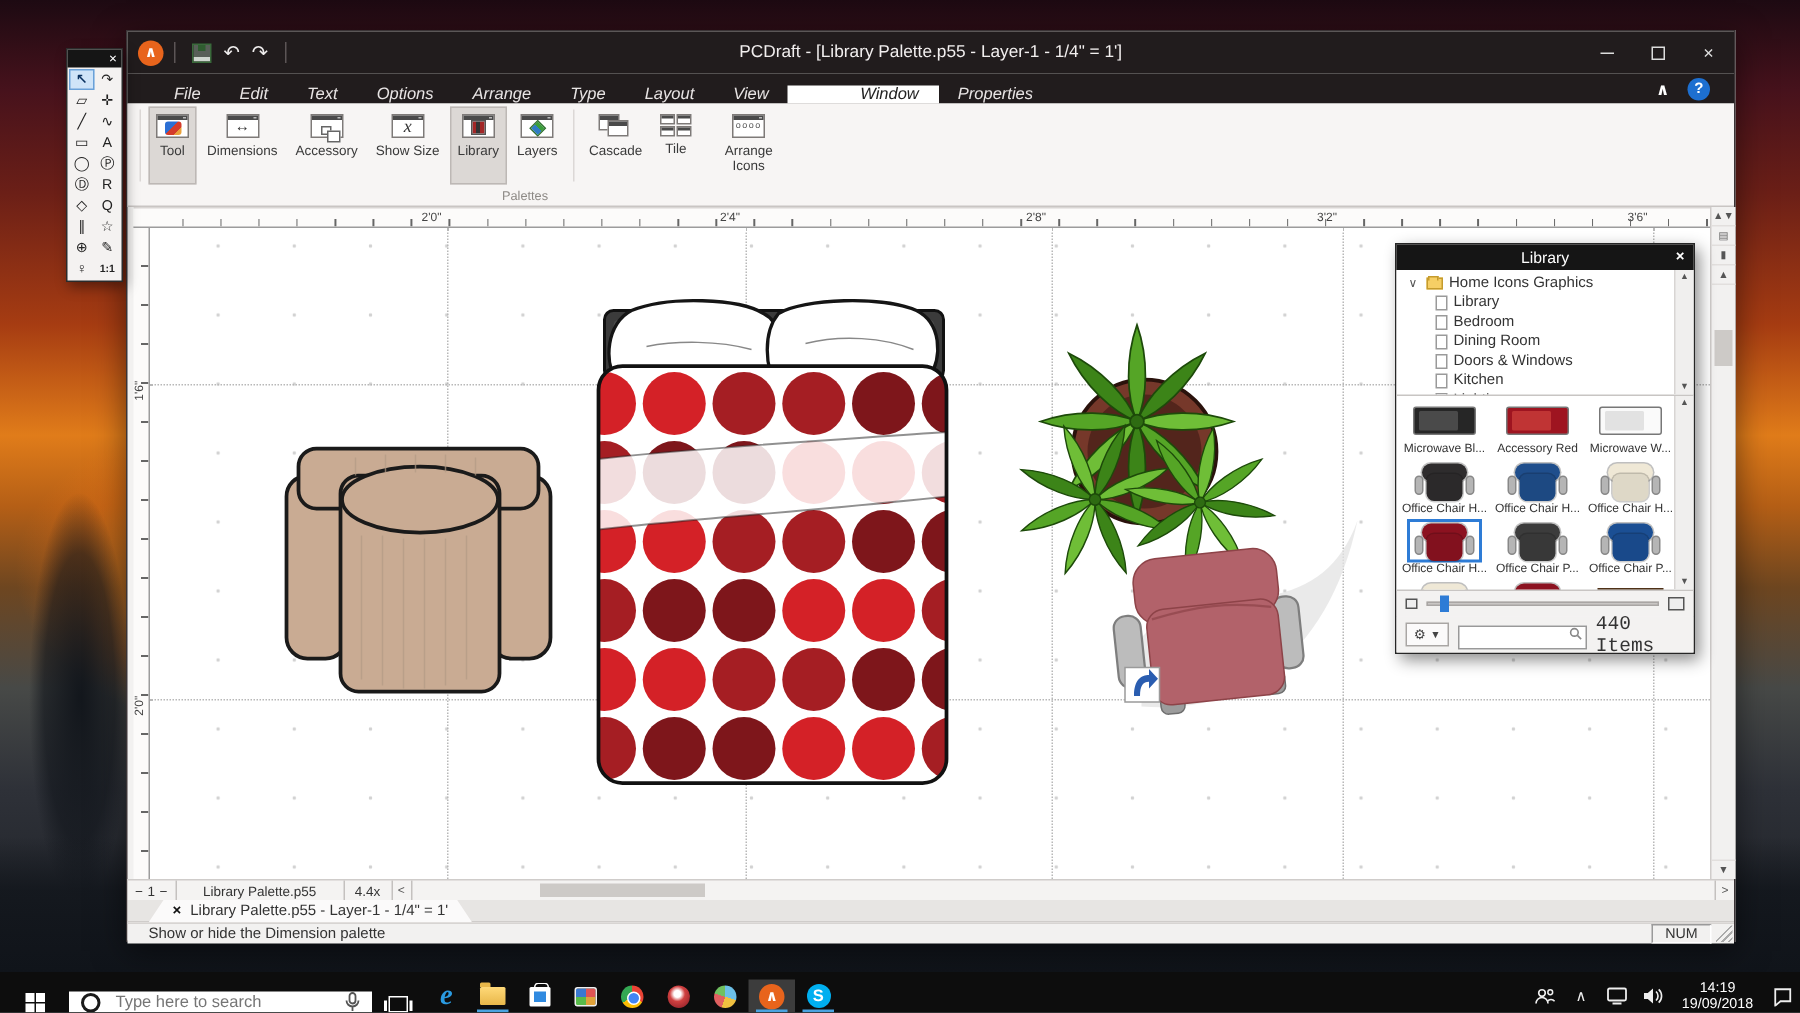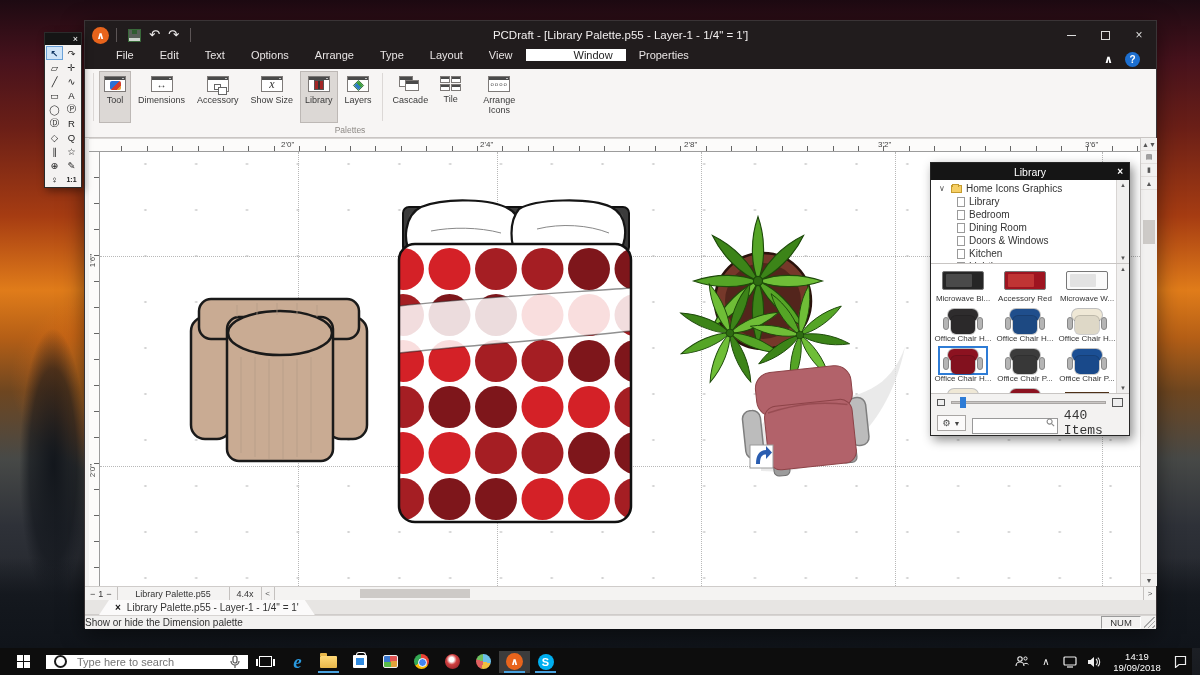--- a/index.html
+++ b/index.html
@@ -21,21 +21,21 @@
     display:flex;align-items:center;justify-content:center;color:#fff;font-size:10px;font-weight:bold;}
   .tb-sep{width:1px;height:14px;background:#5c5556;margin:0 7px;}
   .qa-btn{color:#f0eeee;font-size:13px;line-height:28px;padding:0 4px;cursor:default;}
   .qa-save{width:13px;height:13px;background:linear-gradient(180deg,#585f58 0 70%,#cfd6cf 70%);border:1px solid #2c2;border-color:#39693a;position:relative;}
   .qa-save::after{content:'';position:absolute;left:3px;top:0;width:5px;height:4px;background:#2f5c30;}
   .win-title{position:absolute;left:50%;transform:translateX(-50%);font-size:11.5px;color:#f2efef;white-space:nowrap;}
   .win-ctrls{margin-left:auto;display:flex;height:28px;}
   .wc{width:34px;display:flex;align-items:center;justify-content:center;color:#ddd;font-size:12px;}
   .wc .box{width:9px;height:9px;border:1px solid #ddd;}
   .wc .line{width:9px;height:1px;background:#ddd;}
-  .menubar{position:absolute;left:0;top:28px;right:0;height:20px;background:var(--title_bar);display:flex;align-items:flex-start;padding-left:18px;}
+  .menubar{position:absolute;left:0;top:28px;right:0;height:20px;background:var(--title_bar);display:flex;align-items:flex-end;padding-left:18px;font-style:italic;}
   .menu-item{color:#e8e4e4;font-size:11px;display:flex;align-items:center;padding:0 13px;cursor:default;}
   .menu-item.active{background:#fff;color:#222;padding-left:48px;}
   .menu-right{margin-left:auto;display:flex;align-items:center;gap:12px;padding-right:16px;}
   .collapse-chv{color:#fff;font-size:11px;font-weight:bold;}
   .help-btn{width:15px;height:15px;border-radius:50%;background:#1d6fd0;color:#fff;font-size:10px;font-weight:bold;
     display:flex;align-items:center;justify-content:center;}
 
   
   .ribbon{position:absolute;left:0;top:48px;right:0;height:69px;background:var(--ribbon_bg);border-bottom:1px solid #c9c5c3;}
   .ribbon-row{position:absolute;left:4px;top:2px;height:52px;display:flex;align-items:stretch;}
@@ -94,21 +94,21 @@
   .zoombox{width:32px;display:flex;align-items:center;justify-content:center;border-right:1px solid #c4c1bf;font-size:9px;}
   .hs-arrow{width:13px;display:flex;align-items:center;justify-content:center;color:#555;font-size:8px;border-right:1px solid #c4c1bf;}
   .hs-track{flex:1;position:relative;}
   .hs-thumb{position:absolute;left:85px;top:2px;width:110px;height:9px;background:#cdcac7;}
   .hs-right{width:13px;display:flex;align-items:center;justify-content:center;color:#555;font-size:8px;border-left:1px solid #c4c1bf;}
   .tabrow{position:absolute;left:0;right:0;top:579px;height:15px;background:#e7e5e3;border-bottom:1px solid #cfccca;}
   .doc-tab{position:absolute;left:14px;top:0;height:15px;padding:0 16px;background:#fbfafa;display:flex;align-items:center;gap:6px;
     clip-path:polygon(0 100%,10px 0,calc(100% - 10px) 0,100% 100%);font-size:10px;color:#333;}
   .doc-tab .x{font-weight:bold;font-size:10px;color:#111;}
   .statusbar{position:absolute;left:0;right:0;top:594px;height:14px;background:#f2f1f0;border-top:1px solid #d7d4d2;display:flex;align-items:center;font-size:10px;color:#333;}
-  .status-text{margin-left:0;}
+  .status-text{margin-left:14px;}
   .num-ind{position:absolute;left:1016px;width:40px;text-align:center;font-size:9.5px;border:1px solid;border-color:#9a9a9a #fff #fff #9a9a9a;line-height:11px;}
   .grip{position:absolute;right:1px;bottom:1px;width:11px;height:11px;
     background:linear-gradient(135deg,transparent 0 45%,#aaa 45% 52%,transparent 52% 65%,#aaa 65% 72%,transparent 72% 85%,#aaa 85% 92%,transparent 92%);}
 
   
   .tool-palette{position:absolute;left:44px;top:32px;width:38px;background:#f4f2f1;border:1px solid #2b2b2b;box-shadow:2px 3px 8px rgba(0,0,0,.4);}
   .tp-title{height:12px;background:#151515;display:flex;align-items:center;justify-content:flex-end;padding:0 3px;}
   .tp-title .x{color:#fff;font-size:9px;line-height:9px;}
   .tp-grid{display:grid;grid-template-columns:1fr 1fr;padding:1px;}
   .tool{height:14px;display:flex;align-items:center;justify-content:center;font-size:9.5px;color:#222;border:1px solid transparent;}
@@ -149,21 +149,21 @@
   .slider-track{flex:1;height:3px;background:#c9c6c4;border:1px solid #a9a6a4;position:relative;}
   .slider-thumb{position:absolute;left:8px;top:-5px;width:6px;height:11px;background:var(--accent);}
   .lp-bottomrow{height:24px;display:flex;align-items:center;gap:6px;padding:0 6px;background:#f3f2f1;}
   .gear-btn{width:34px;height:16px;border:1px solid #a9a6a4;background:#fbfafa;display:flex;align-items:center;justify-content:center;gap:3px;font-size:9px;color:#444;}
   .lp-search{position:relative;width:102px;height:16px;}
   .lp-search input{width:100%;height:100%;border:1px solid #999;background:#fff;font-size:9px;padding:0 16px 0 4px;outline:none;}
   .mag{position:absolute;right:3px;top:3px;width:9px;height:9px;}
   .count-label{margin-left:auto;font-size:13px;color:#333;font-family:Liberation Mono, monospace;}
 
   
-  .taskbar{position:absolute;left:0;right:8px;bottom:0;height:27px;background:#0d0d0d;display:flex;align-items:center;z-index:20;}
+  .taskbar{position:absolute;left:0;right:0;bottom:0;height:27px;background:#0d0d0d;display:flex;align-items:flex-end;z-index:20;}
   .start-btn{width:46px;display:flex;align-items:center;justify-content:center;}
   .winlogo{display:grid;grid-template-columns:6px 6px;grid-gap:1px;}
   .winlogo i{width:6px;height:6px;background:#fff;}
   .search-box{width:202px;background:#fff;display:flex;align-items:center;gap:8px;padding:0 8px;}
   .cortana-ring{width:13px;height:13px;border:2px solid #1a1a1a;border-radius:50%;flex:none;}
   .search-box input{border:none;outline:none;font-size:11px;color:#444;flex:1;min-width:0;background:transparent;}
   .taskview{width:34px;display:flex;align-items:center;justify-content:center;}
   .tv-ic{position:relative;width:13px;height:11px;border:1px solid #fff;}
   .tv-ic::before{content:'';position:absolute;left:-4px;top:2px;width:2px;height:7px;background:#fff;}
   .tv-ic::after{content:'';position:absolute;right:-4px;top:2px;width:2px;height:7px;background:#fff;}

